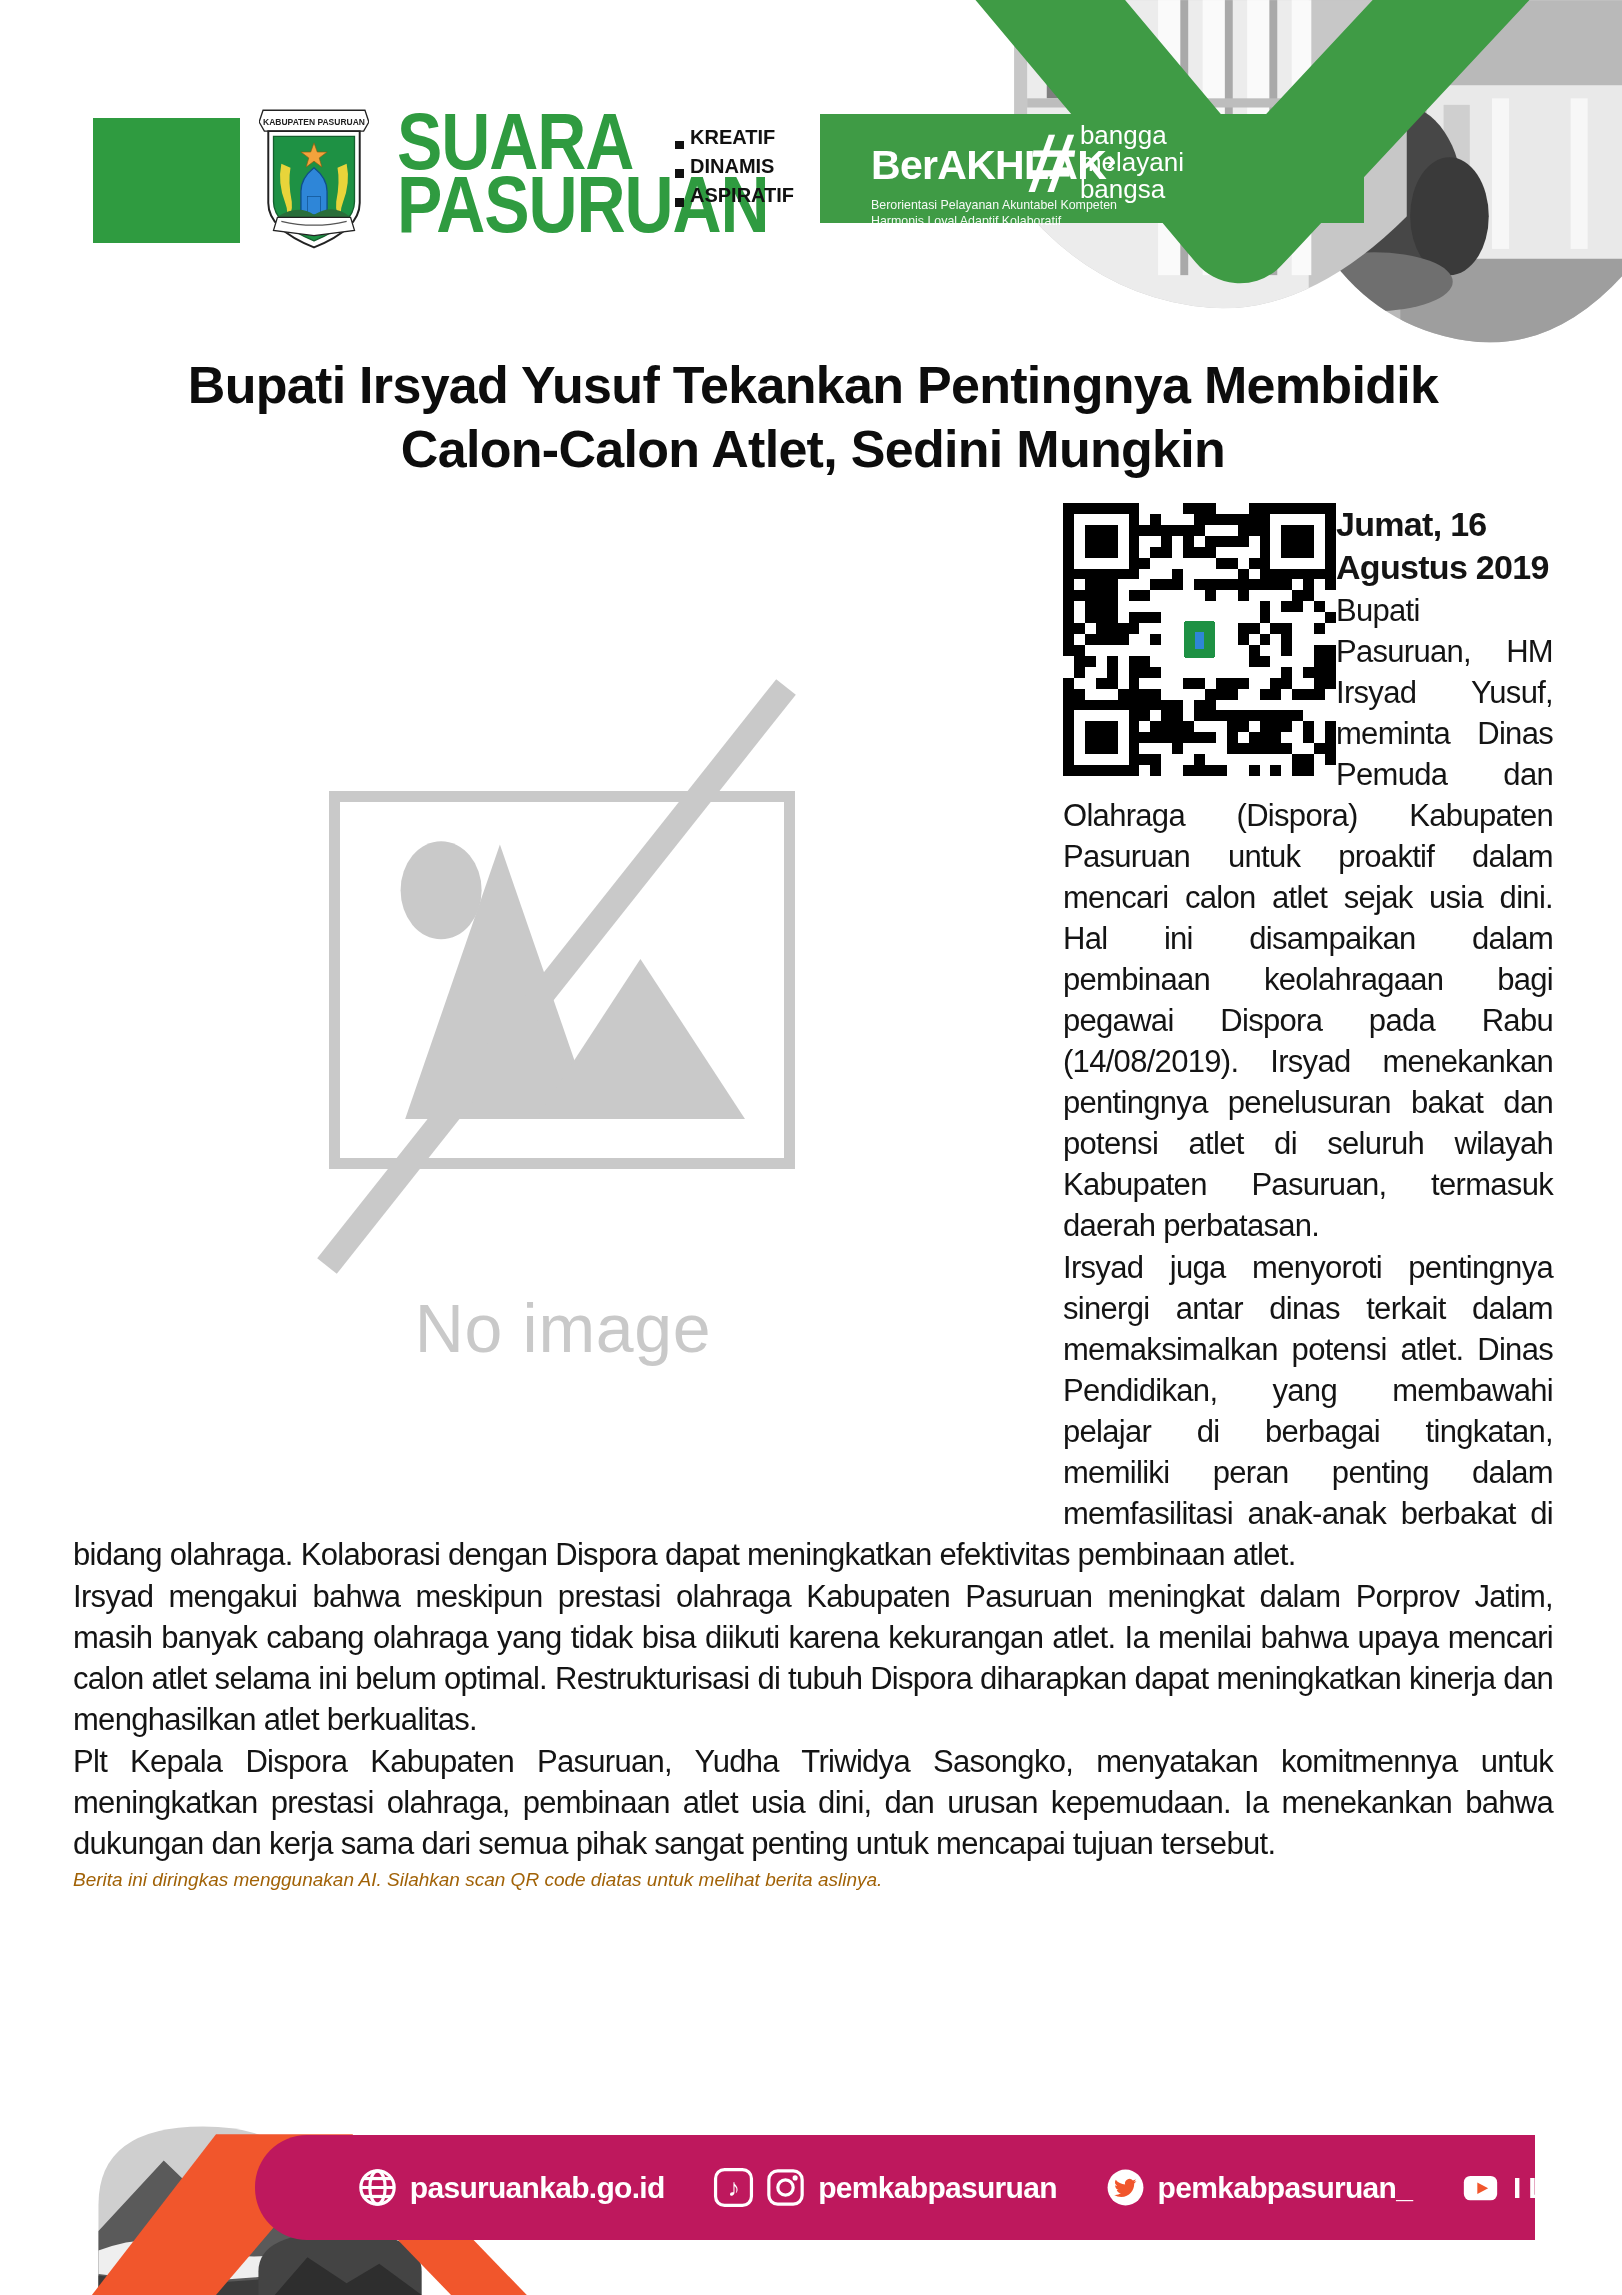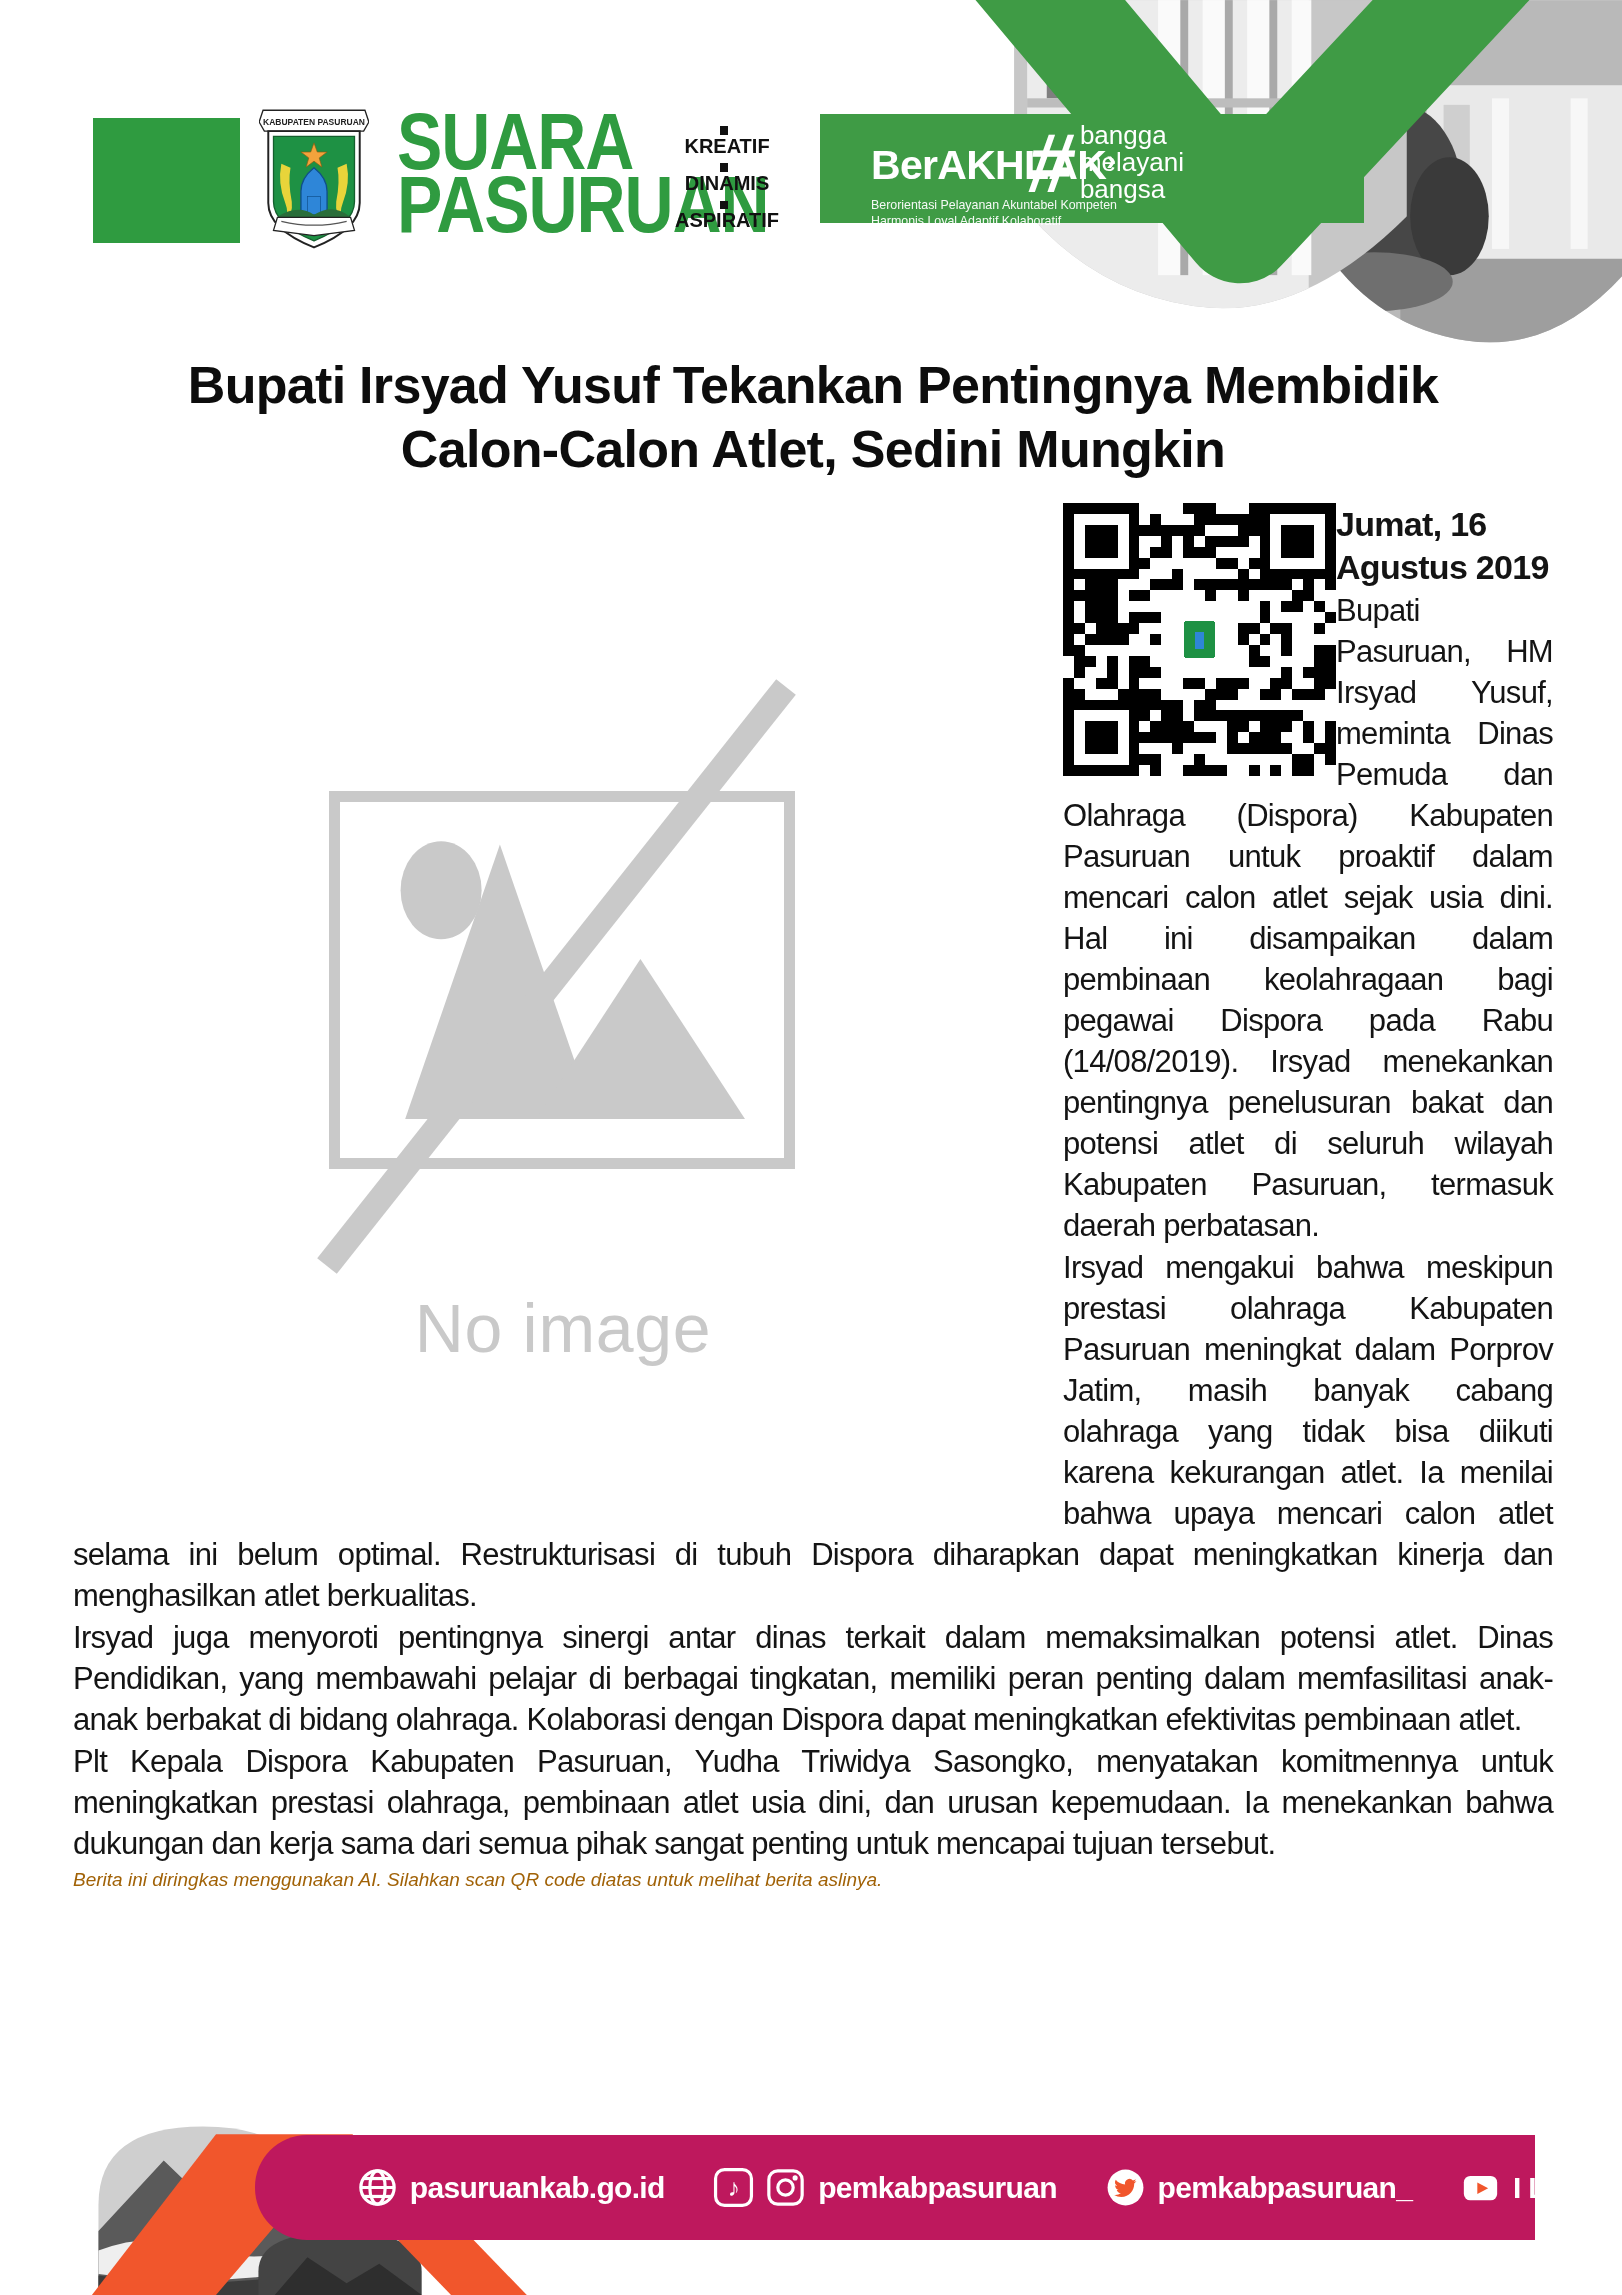--- a/index.html
+++ b/index.html
@@ -6,21 +6,21 @@
   body{
     width:1623px;height:2295px;position:relative;background:#ffffff;
     font-family:"Liberation Sans", sans-serif;color:#1c1c1c;overflow:hidden;
   }
   
   .green-rect{position:absolute;left:93px;top:118px;width:147px;height:125px;background:#2f9b40;}
   .crest{position:absolute;left:259px;top:105px;width:110px;height:145px;}
   .logo-text{position:absolute;left:397px;top:110px;transform:scaleX(.85);transform-origin:left top;
     color:#2f9b40;font-weight:bold;font-size:80px;line-height:63px;letter-spacing:-1.3px;white-space:nowrap;}
   .tagline{position:absolute;left:675px;top:126px;}
-  .tagline .tl-row{display:flex;align-items:center;margin-bottom:5.9px;flex-direction:column;}
+  .tagline .tl-row{display:flex;align-items:flex-end;margin-bottom:5.9px;}
   .tagline .sq{width:8.5px;height:8.5px;background:#111;margin-right:6.5px;flex:0 0 auto;}
   .tagline .tl-label{font-weight:bold;font-size:20px;color:#111;letter-spacing:0;}
   
   .corner-art{position:absolute;left:942px;top:0;width:681px;height:380px;}
   .berakhlak-band{position:absolute;left:820px;top:114px;width:544px;height:109px;background:#3f9b45;}
   .berakhlak{position:absolute;left:51px;top:18.3px;color:#fff;}
   .berakhlak .ba-title{font-weight:bold;font-size:41px;line-height:57px;letter-spacing:-0.7px;white-space:nowrap;}
   .berakhlak .ba-arrow{font-weight:bold;font-size:29px;vertical-align:9.2px;}
   .berakhlak .ba-sub{font-size:12.4px;line-height:15.7px;margin-top:3.9px;opacity:.95;white-space:nowrap;}
   .hashtag{position:absolute;left:208px;top:6.5px;color:#fff;display:flex;align-items:center;}
@@ -497,22 +497,22 @@
           <rect x="21" y="24" width="1" height="1" fill="#000"></rect>
           <rect x="22" y="24" width="1" height="1" fill="#000"></rect>
           <rect x="10.6" y="10.3" width="3.8" height="4.4" rx="0.5" fill="#fff"></rect>
           <rect x="11" y="10.7" width="3" height="3.6" rx="0.4" fill="#1e9144" stroke="#fff" stroke-width="0.15"></rect>
           <rect x="12.1" y="11.8" width="0.8" height="1.6" fill="#2e86d8"></rect>
         </svg>
     </div>
 
     <p class="date-line">Jumat, 16 Agustus 2019</p>
     <p>Bupati Pasuruan, HM Irsyad Yusuf, meminta Dinas Pemuda dan Olahraga (Dispora) Kabupaten Pasuruan untuk proaktif dalam mencari calon atlet sejak usia dini. Hal ini disampaikan dalam pembinaan keolahragaan bagi pegawai Dispora pada Rabu (14/08/2019). Irsyad menekankan pentingnya penelusuran bakat dan potensi atlet di seluruh wilayah Kabupaten Pasuruan, termasuk daerah perbatasan.</p>
+    <p>Irsyad juga menyoroti pentingnya sinergi antar dinas terkait dalam memaksimalkan potensi atlet. Dinas Pendidikan, yang membawahi pelajar di berbagai tingkatan, memiliki peran penting dalam memfasilitasi anak-anak berbakat di bidang olahraga. Kolaborasi dengan Dispora dapat meningkatkan efektivitas pembinaan atlet.</p>
     <p>Irsyad mengakui bahwa meskipun prestasi olahraga Kabupaten Pasuruan meningkat dalam Porprov Jatim, masih banyak cabang olahraga yang tidak bisa diikuti karena kekurangan atlet. Ia menilai bahwa upaya mencari calon atlet selama ini belum optimal. Restrukturisasi di tubuh Dispora diharapkan dapat meningkatkan kinerja dan menghasilkan atlet berkualitas.</p>
-    <p>Irsyad juga menyoroti pentingnya sinergi antar dinas terkait dalam memaksimalkan potensi atlet. Dinas Pendidikan, yang membawahi pelajar di berbagai tingkatan, memiliki peran penting dalam memfasilitasi anak-anak berbakat di bidang olahraga. Kolaborasi dengan Dispora dapat meningkatkan efektivitas pembinaan atlet.</p>
     <p>Plt Kepala Dispora Kabupaten Pasuruan, Yudha Triwidya Sasongko, menyatakan komitmennya untuk meningkatkan prestasi olahraga, pembinaan atlet usia dini, dan urusan kepemudaan. Ia menekankan bahwa dukungan dan kerja sama dari semua pihak sangat penting untuk mencapai tujuan tersebut.</p>
     <p class="footnote">Berita ini diringkas menggunakan AI. Silahkan scan QR code diatas untuk melihat berita aslinya.</p>
   </div>
 </div>
 
 <svg class="footer-art" viewBox="0 0 1000 268">
 
   <g>
     <path d="M150 268 L150 130 Q150 10 310 10 Q470 10 470 130 L470 268 Z" fill="#cfcfcf"></path>
     <path d="M150 268 L150 170 L250 62 L310 120 L360 88 L470 200 L470 268 Z" fill="#5a5a5a"></path>

